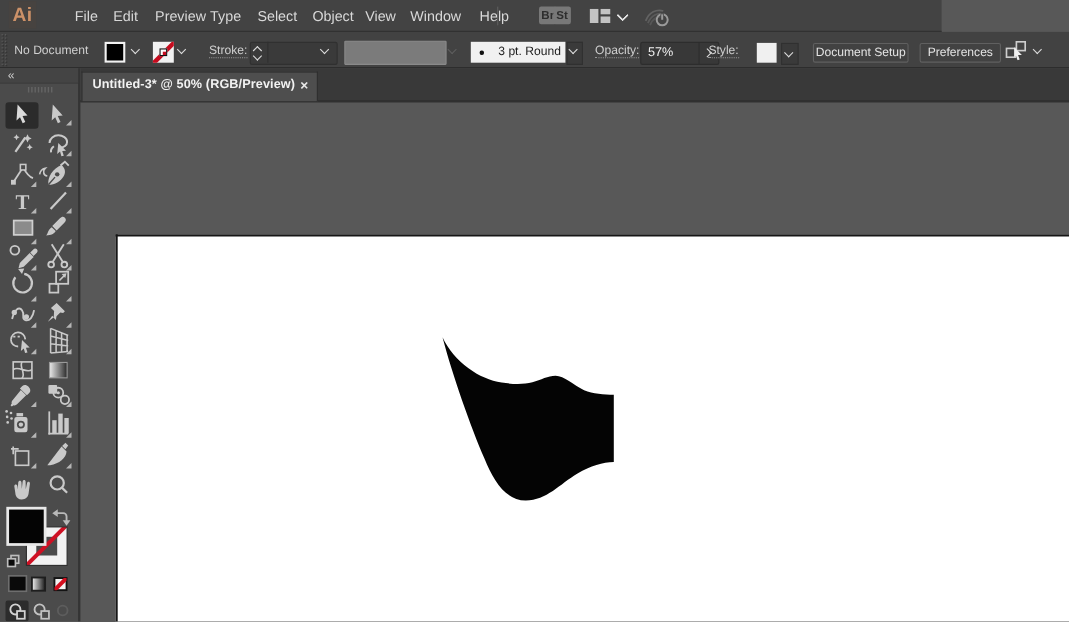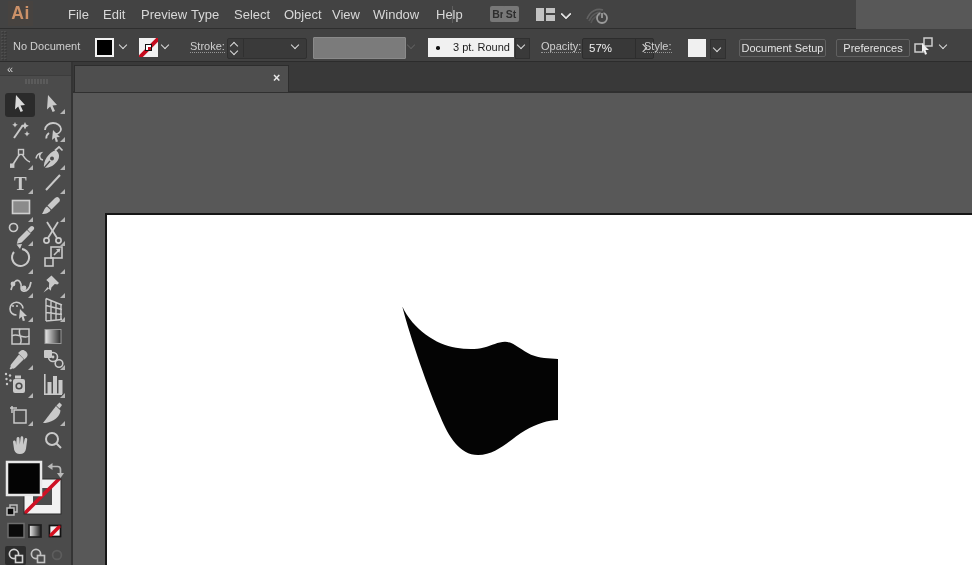--- a/index.html
+++ b/index.html
@@ -344,20 +344,21 @@
         <rect x="15.5" y="493.5" width="7" height="7" fill="#2c2c2c" stroke="#d2d2d2" stroke-width="1.6"></rect>
         <circle cx="36" cy="492" r="4.6" fill="none" stroke="#c2c2c2" stroke-width="1.7"></circle>
         <rect x="37.5" y="493.5" width="7" height="7" fill="#4b4b4b" stroke="#c2c2c2" stroke-width="1.6"></rect>
         <circle cx="57" cy="493" r="4.4" fill="none" stroke="#5d5d5d" stroke-width="1.7"></circle>
       </g>
     </svg>
   </div>
 
   <div id="tabstrip" class="abs">
     <div id="tab">
+      <div id="tabtext">Untitled-3* @ 50% (RGB/Preview)</div>
       <div id="tabx">×</div>
     </div>
   </div>
 
   <div id="artboard" class="abs"></div>
 
   <svg class="abs" style="left:395px;top:300px" width="175" height="165" viewBox="395 300 175 165">
     <path d="M402.3,306.5
              C 413,329.5 436,344.5 456,347.8
              C 466,349.3 476,349.6 484,347.5

